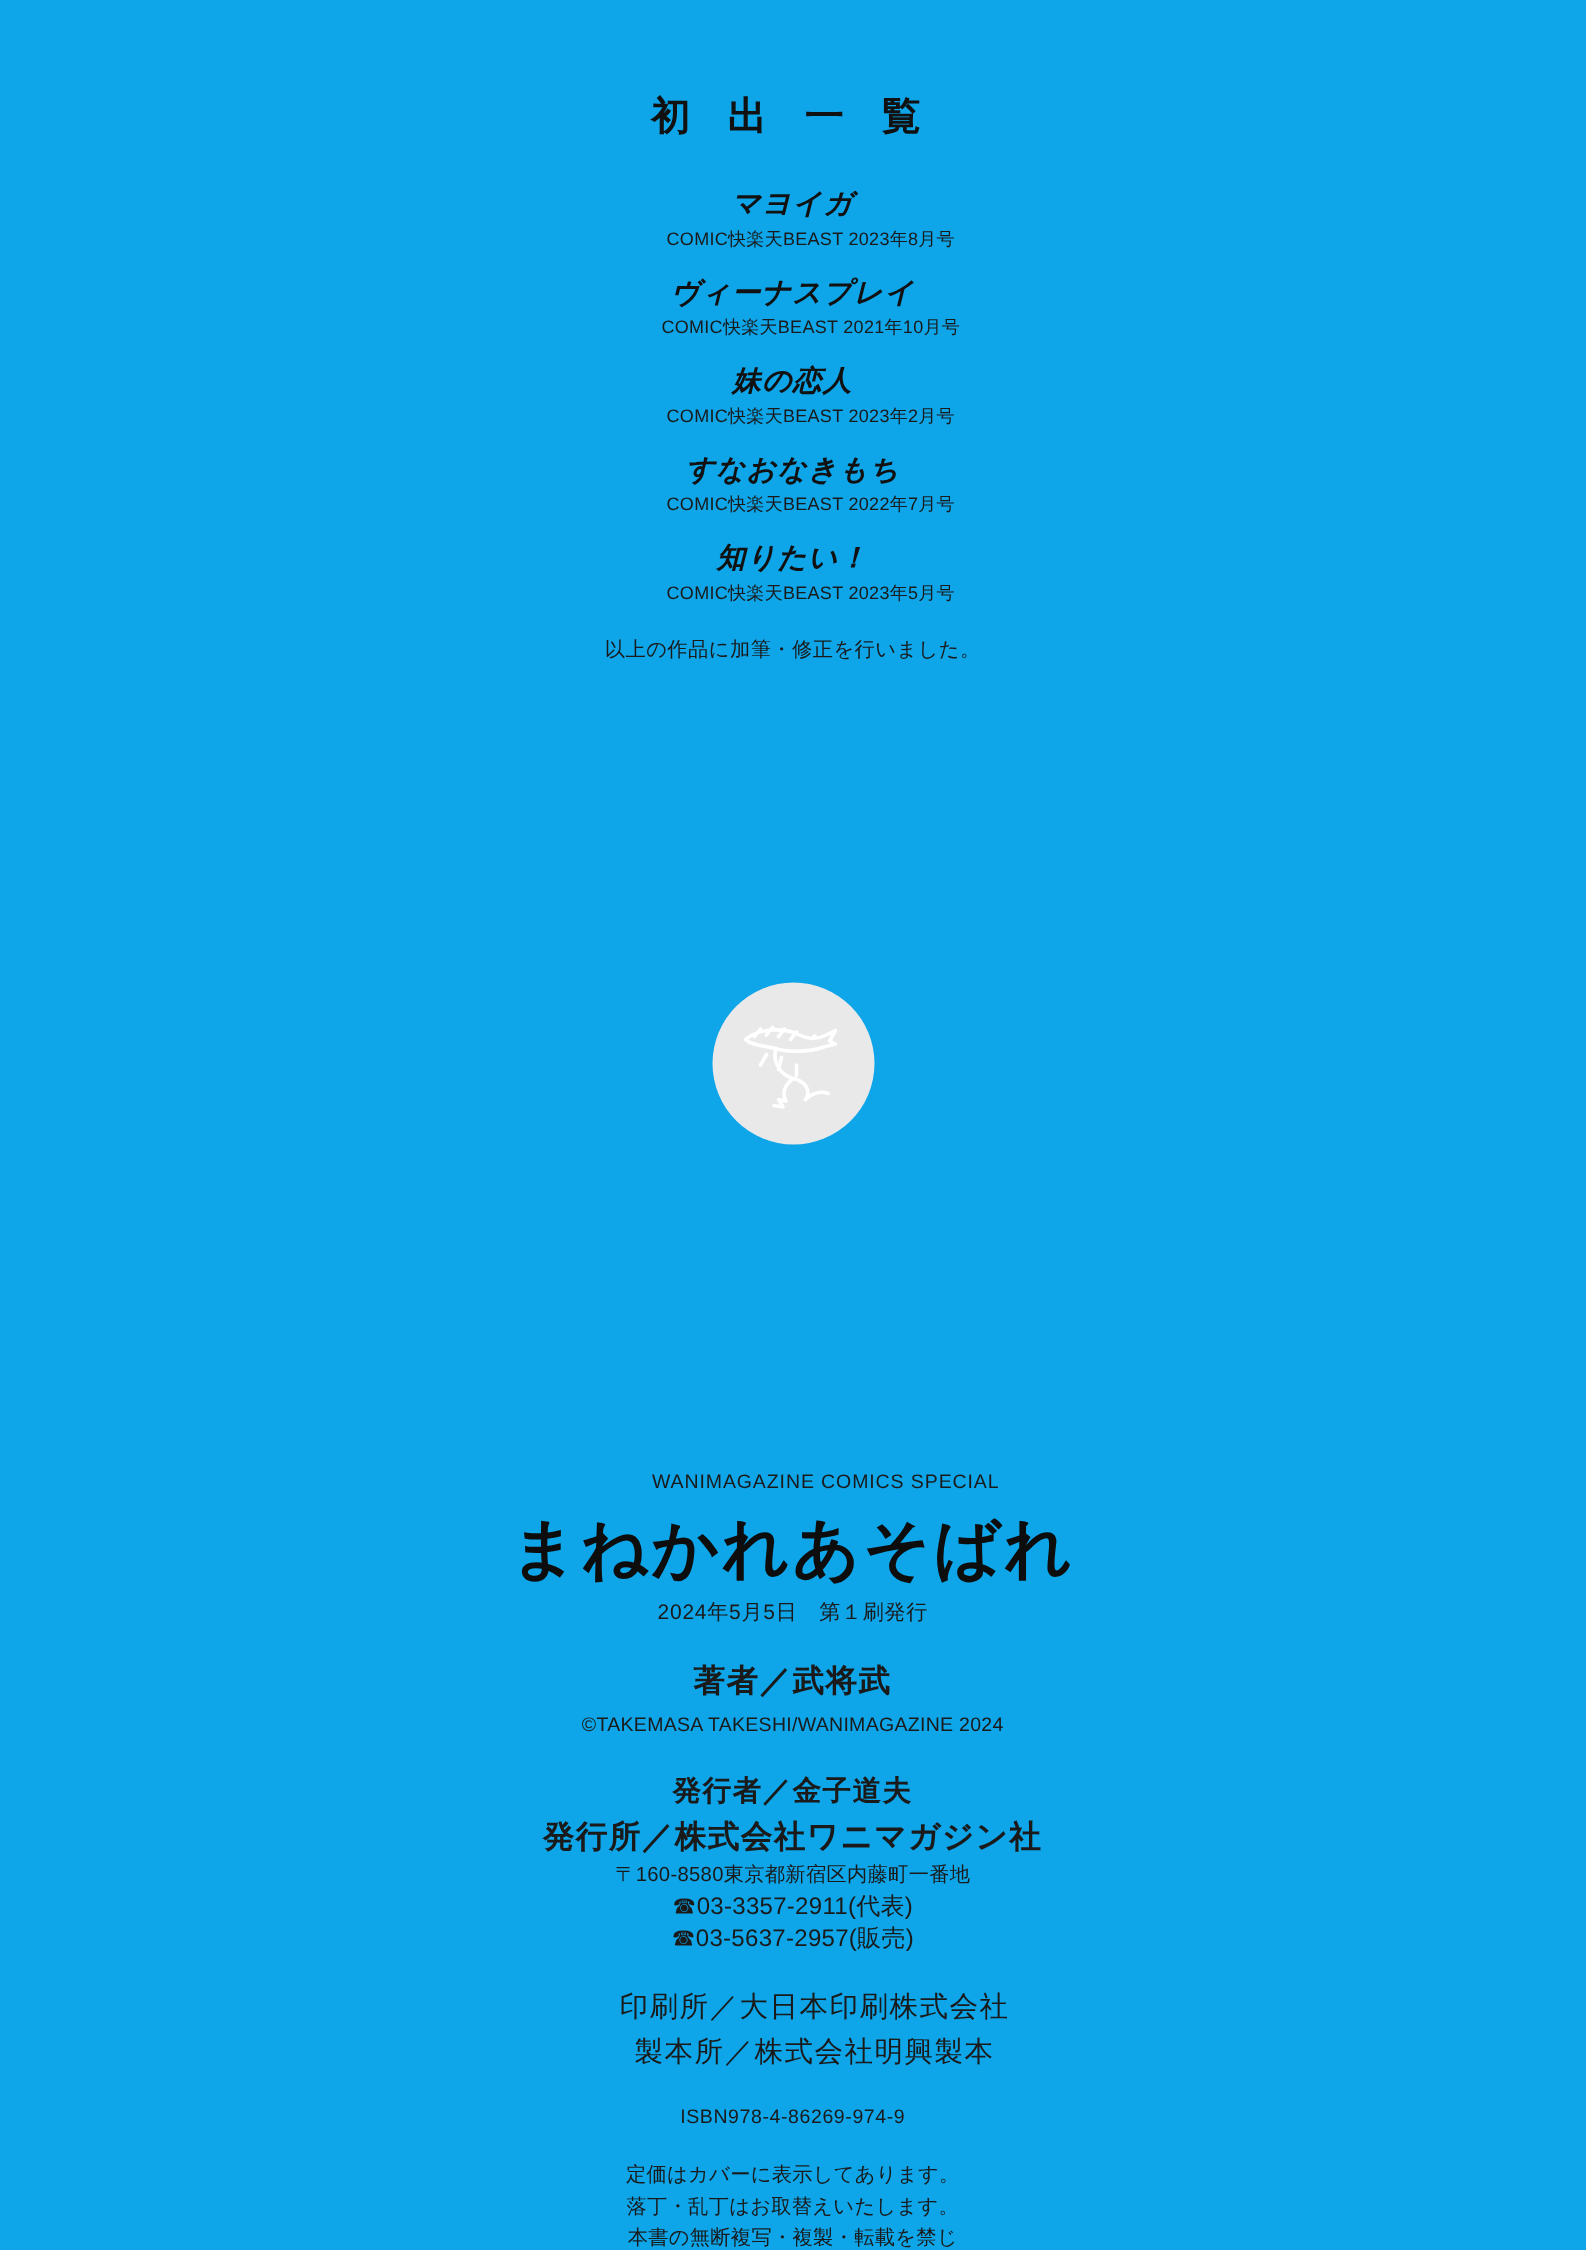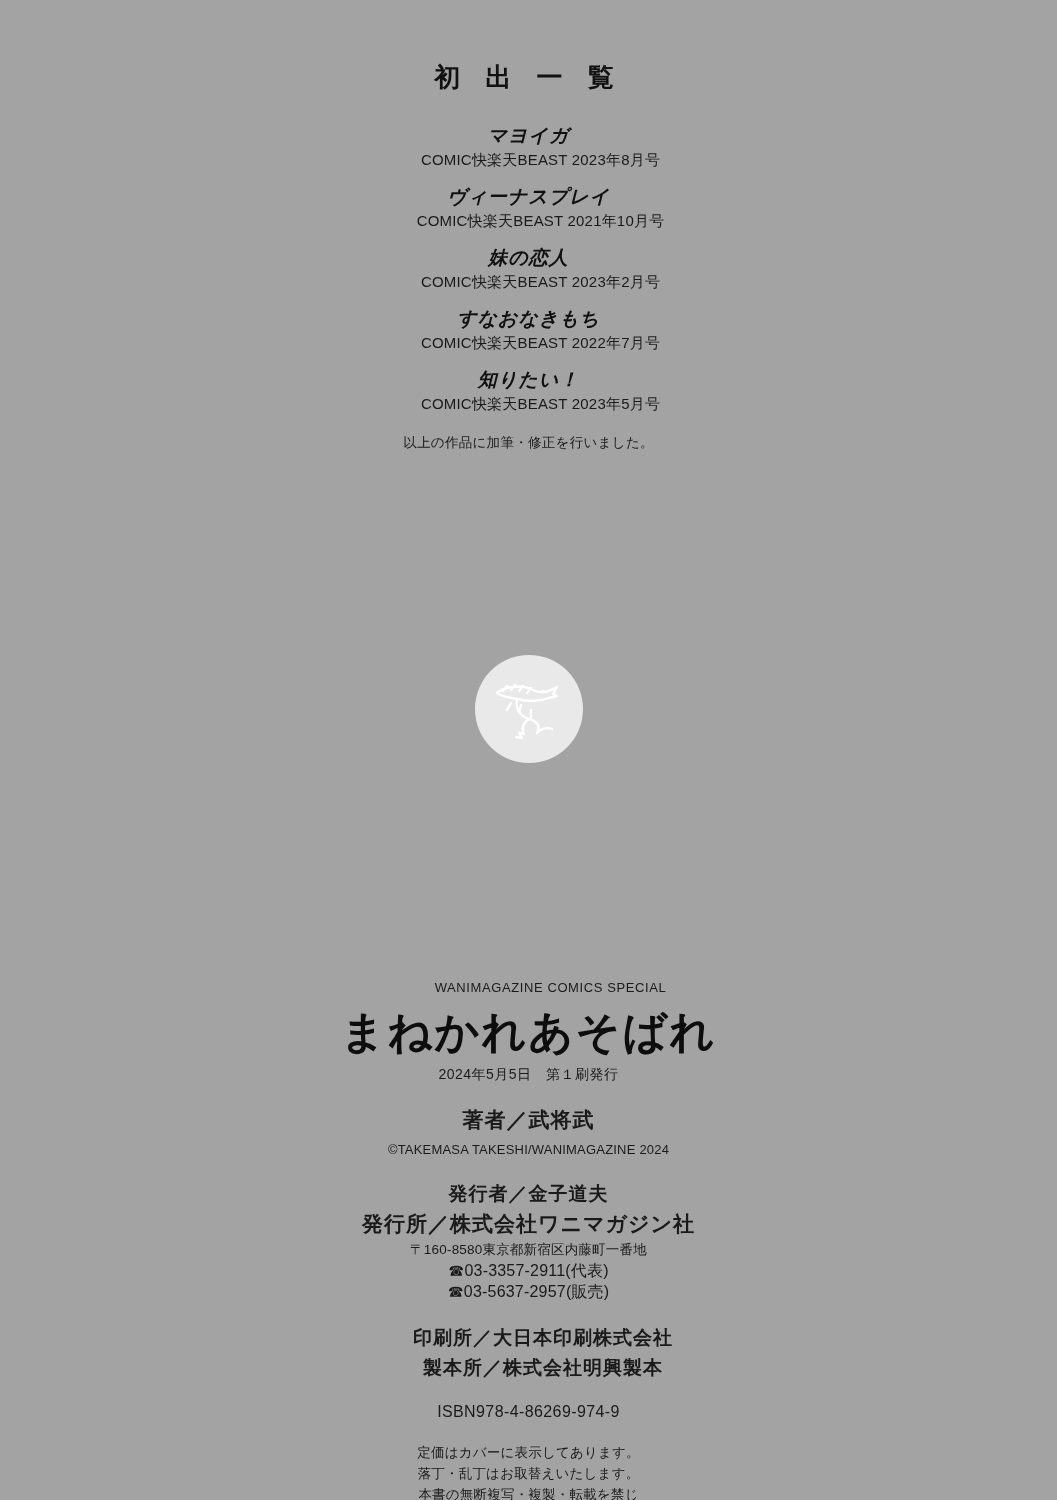--- a/index.html
+++ b/index.html
@@ -12,21 +12,21 @@
     height: 1500px;
     position: relative;
     font-family: "Liberation Sans", sans-serif;
     color: #1a1a1a;
     overflow: hidden;
   }
   .page {
     position: relative;
     width: 1057px;
     height: 1500px;
-    background: #a3a3a3;
+    background: #0ea5e9;
   }
 
   
   .colophon-top {
     position: absolute;
     top: 60px;
     left: 0;
     width: 1057px;
     text-align: center;
   }
@@ -46,21 +46,21 @@
     letter-spacing: 1px;
     color: #111;
     margin-bottom: 2px;
     font-style: italic;
   }
   .entry-title.latin {
     font-weight: normal;
     letter-spacing: 0.5px;
   }
   .entry-source {
-    font-size: 15px;
+    font-size: 12px;
     color: #1a1a1a;
     letter-spacing: 0.2px;
     padding-left: 24px;
   }
   .note {
     font-size: 13.5px;
     margin-top: 20px;
     letter-spacing: 0.3px;
   }
 
@@ -141,27 +141,27 @@
   }
   .pub-tel {
     font-size: 16px;
     letter-spacing: 0.2px;
   }
   .printer-block {
     margin-top: 22px;
   }
   .printer-line {
     font-size: 19px;
-    font-weight: bold;
+    font-weight: normal;
     letter-spacing: 1px;
     margin-bottom: 4px;
     padding-left: 29px;
   }
   .isbn {
-    font-size: 16px;
+    font-size: 13px;
     letter-spacing: 0.4px;
     margin-top: 22px;
     margin-bottom: 22px;
   }
   .legal {
     font-size: 13.5px;
     line-height: 1.55;
     letter-spacing: 0.2px;
   }
 </style>

